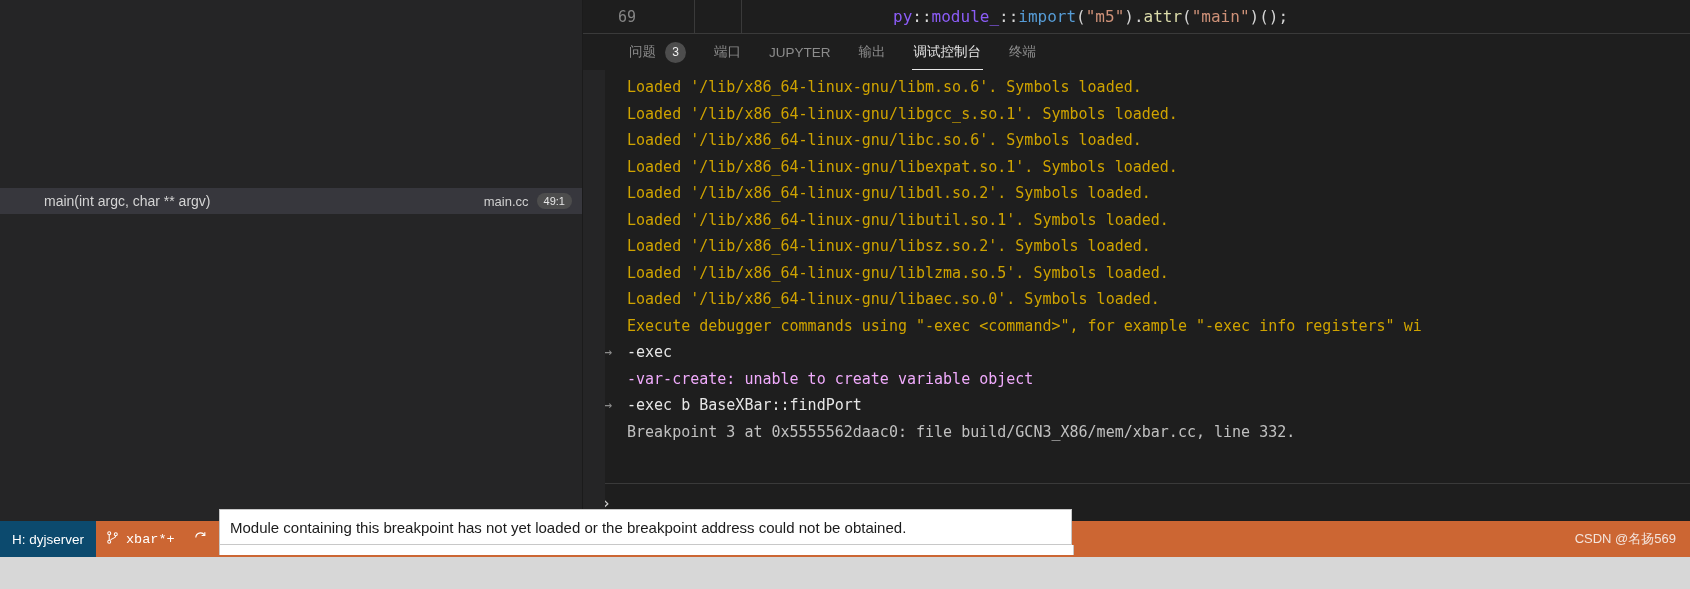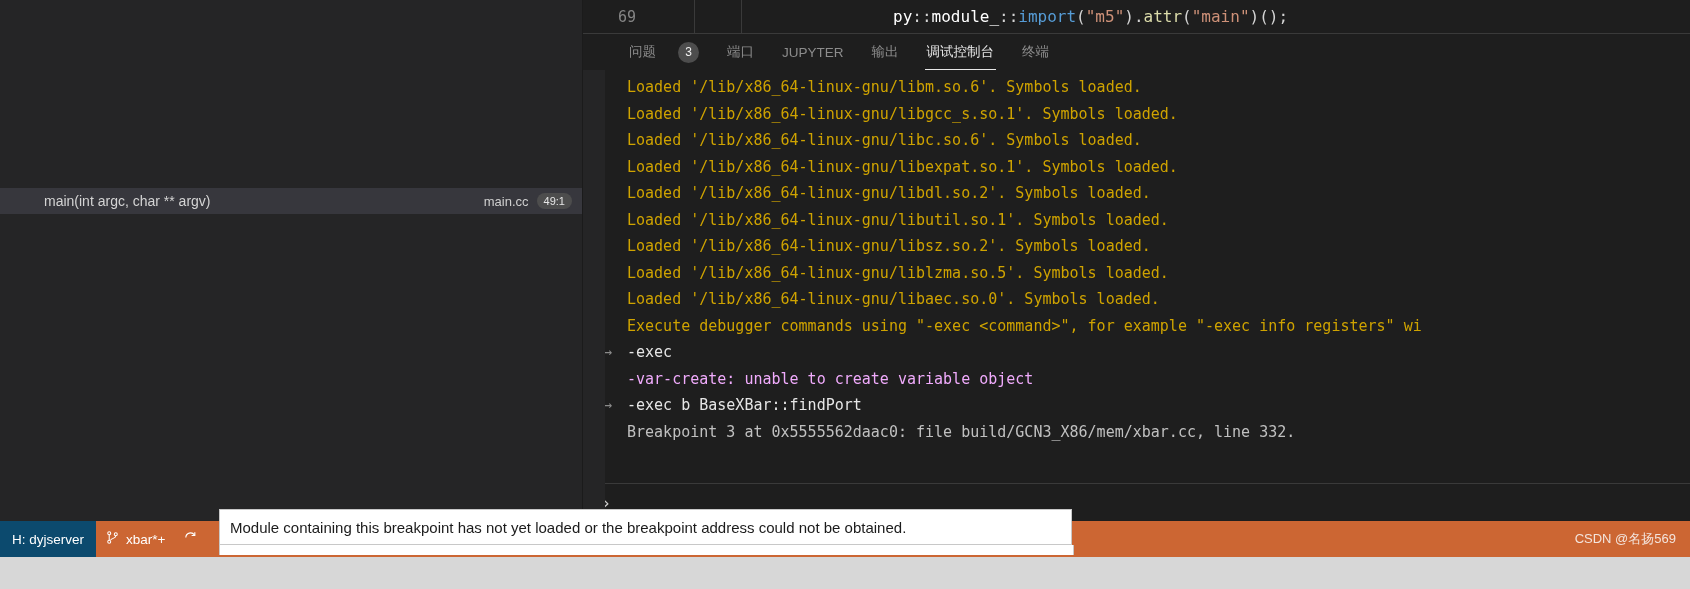--- a/index.html
+++ b/index.html
@@ -79,35 +79,35 @@
   }
   .ln-num{
     width:63px;text-align:right;color:#858585;font-size:15px;
     padding-right:10px;box-sizing:border-box;
   }
   .ln-gutter{
     width:48px;height:34px;border-left:1px solid #3a3a3a;border-right:1px solid #3a3a3a;
     box-sizing:border-box;
   }
   .code-text{padding-left:26px;white-space:pre;}
-  .c-green{color:#ffffff;}
+  .c-green{color:#8b5cf6;}
   .c-blue{color:#569cd6;}
   .c-yellow{color:#dcdcaa;}
   .c-orange{color:#ce9178;}
   .c-white{color:#d4d4d4;}
 
   
   .panel-tabs{
     height:36px;display:flex;align-items:stretch;
     background:#1e1e1e;
     padding-left:32px;
     box-sizing:border-box;
   }
   .ptab{
-    display:flex;align-items:center;gap:22px;
+    display:flex;align-items:center;gap:9px;
     padding:0 14px;
     font-size:13.5px;color:#8c8c8c;
     cursor:default;position:relative;
     white-space:nowrap;
   }
   .ptab.active{color:#e7e7e7;}
   .ptab.active::after{
     content:"";position:absolute;left:12px;right:12px;bottom:0;height:1.5px;background:#e7e7e7;
   }
   .tab-badge{
@@ -167,21 +167,21 @@
     position:absolute;left:0;top:0;width:1690px;height:36px;
     background:#cc6633;display:flex;align-items:center;
     font-size:13.5px;color:#ffffff;
   }
   .sb-remote{
     background:#0c4a6e;height:36px;display:flex;align-items:center;
     padding:0 12px;gap:7px;font-size:13.5px;color:#ffffff;white-space:nowrap;
   }
   .sb-item{
     height:36px;display:flex;align-items:center;gap:6px;
-    padding:0 9px;white-space:nowrap;
+    padding:0 9px;white-space:nowrap;font-family:Liberation Mono, monospace;
   }
   .sb-right{
     margin-left:auto;padding-right:14px;font-size:13px;color:#f3e4dc;
     display:flex;align-items:center;
   }
   .sb-bottom{
     position:absolute;left:0;top:36px;width:1690px;height:32px;background:#d7d7d7;
   }
 
   

